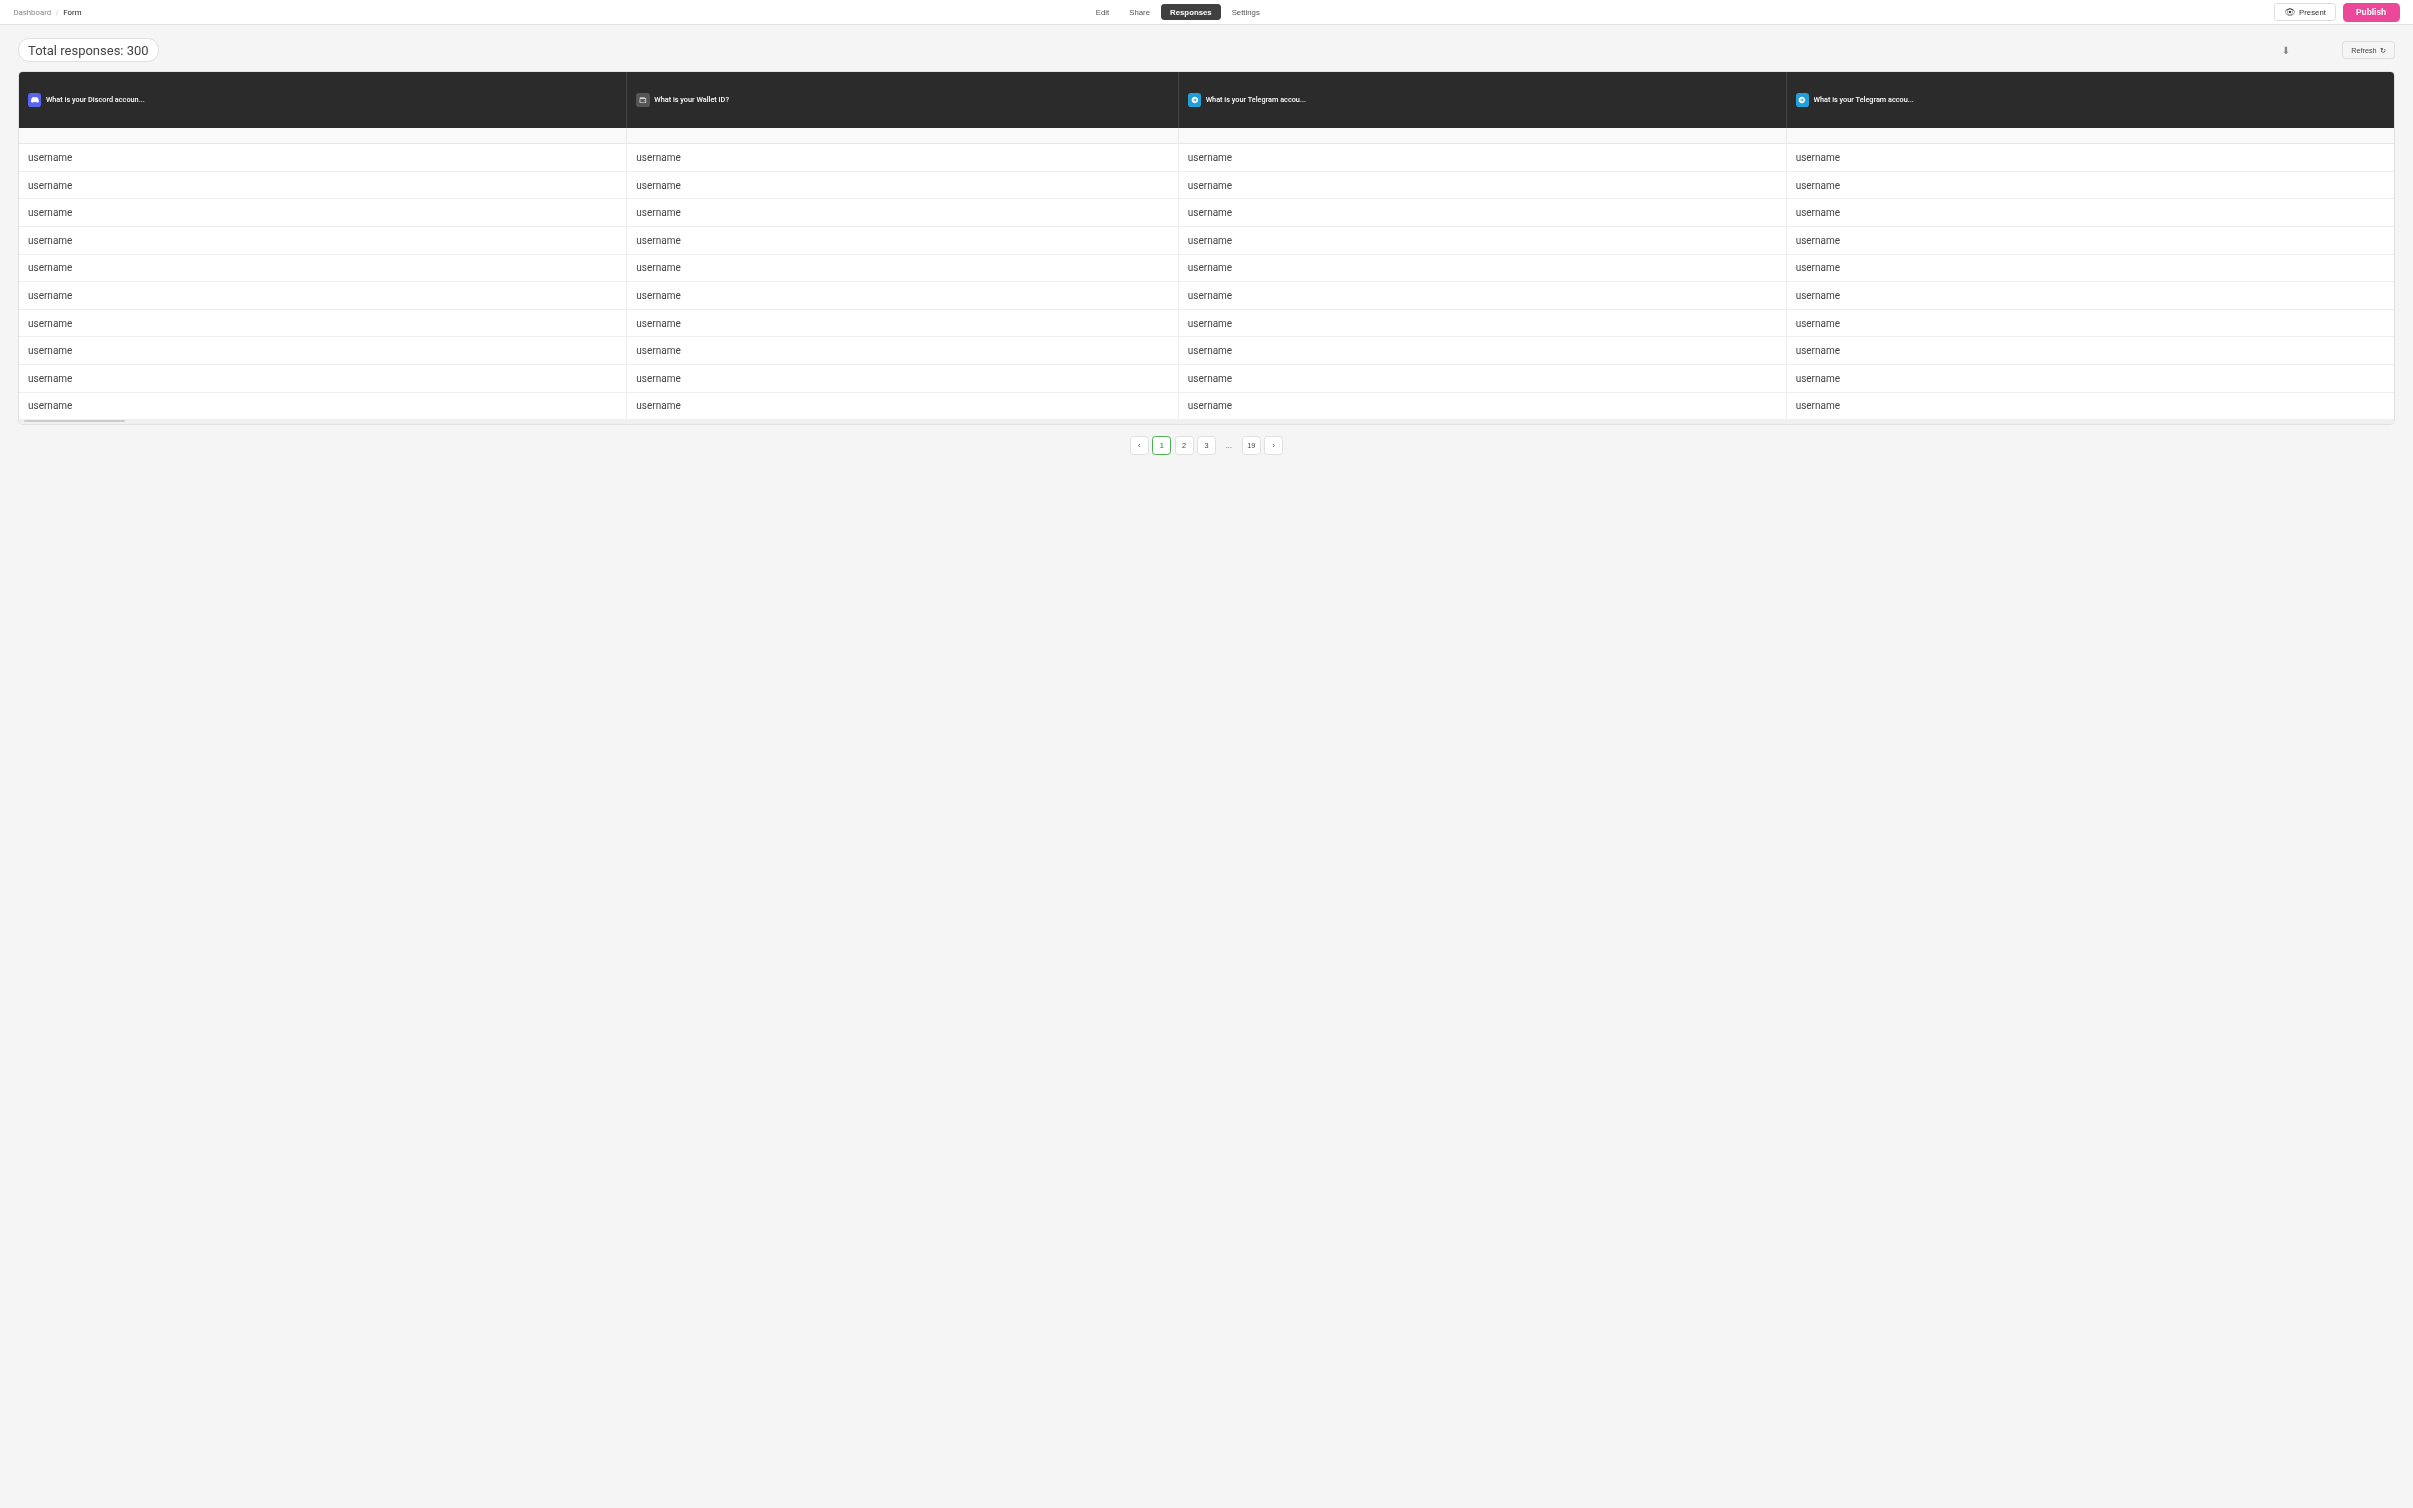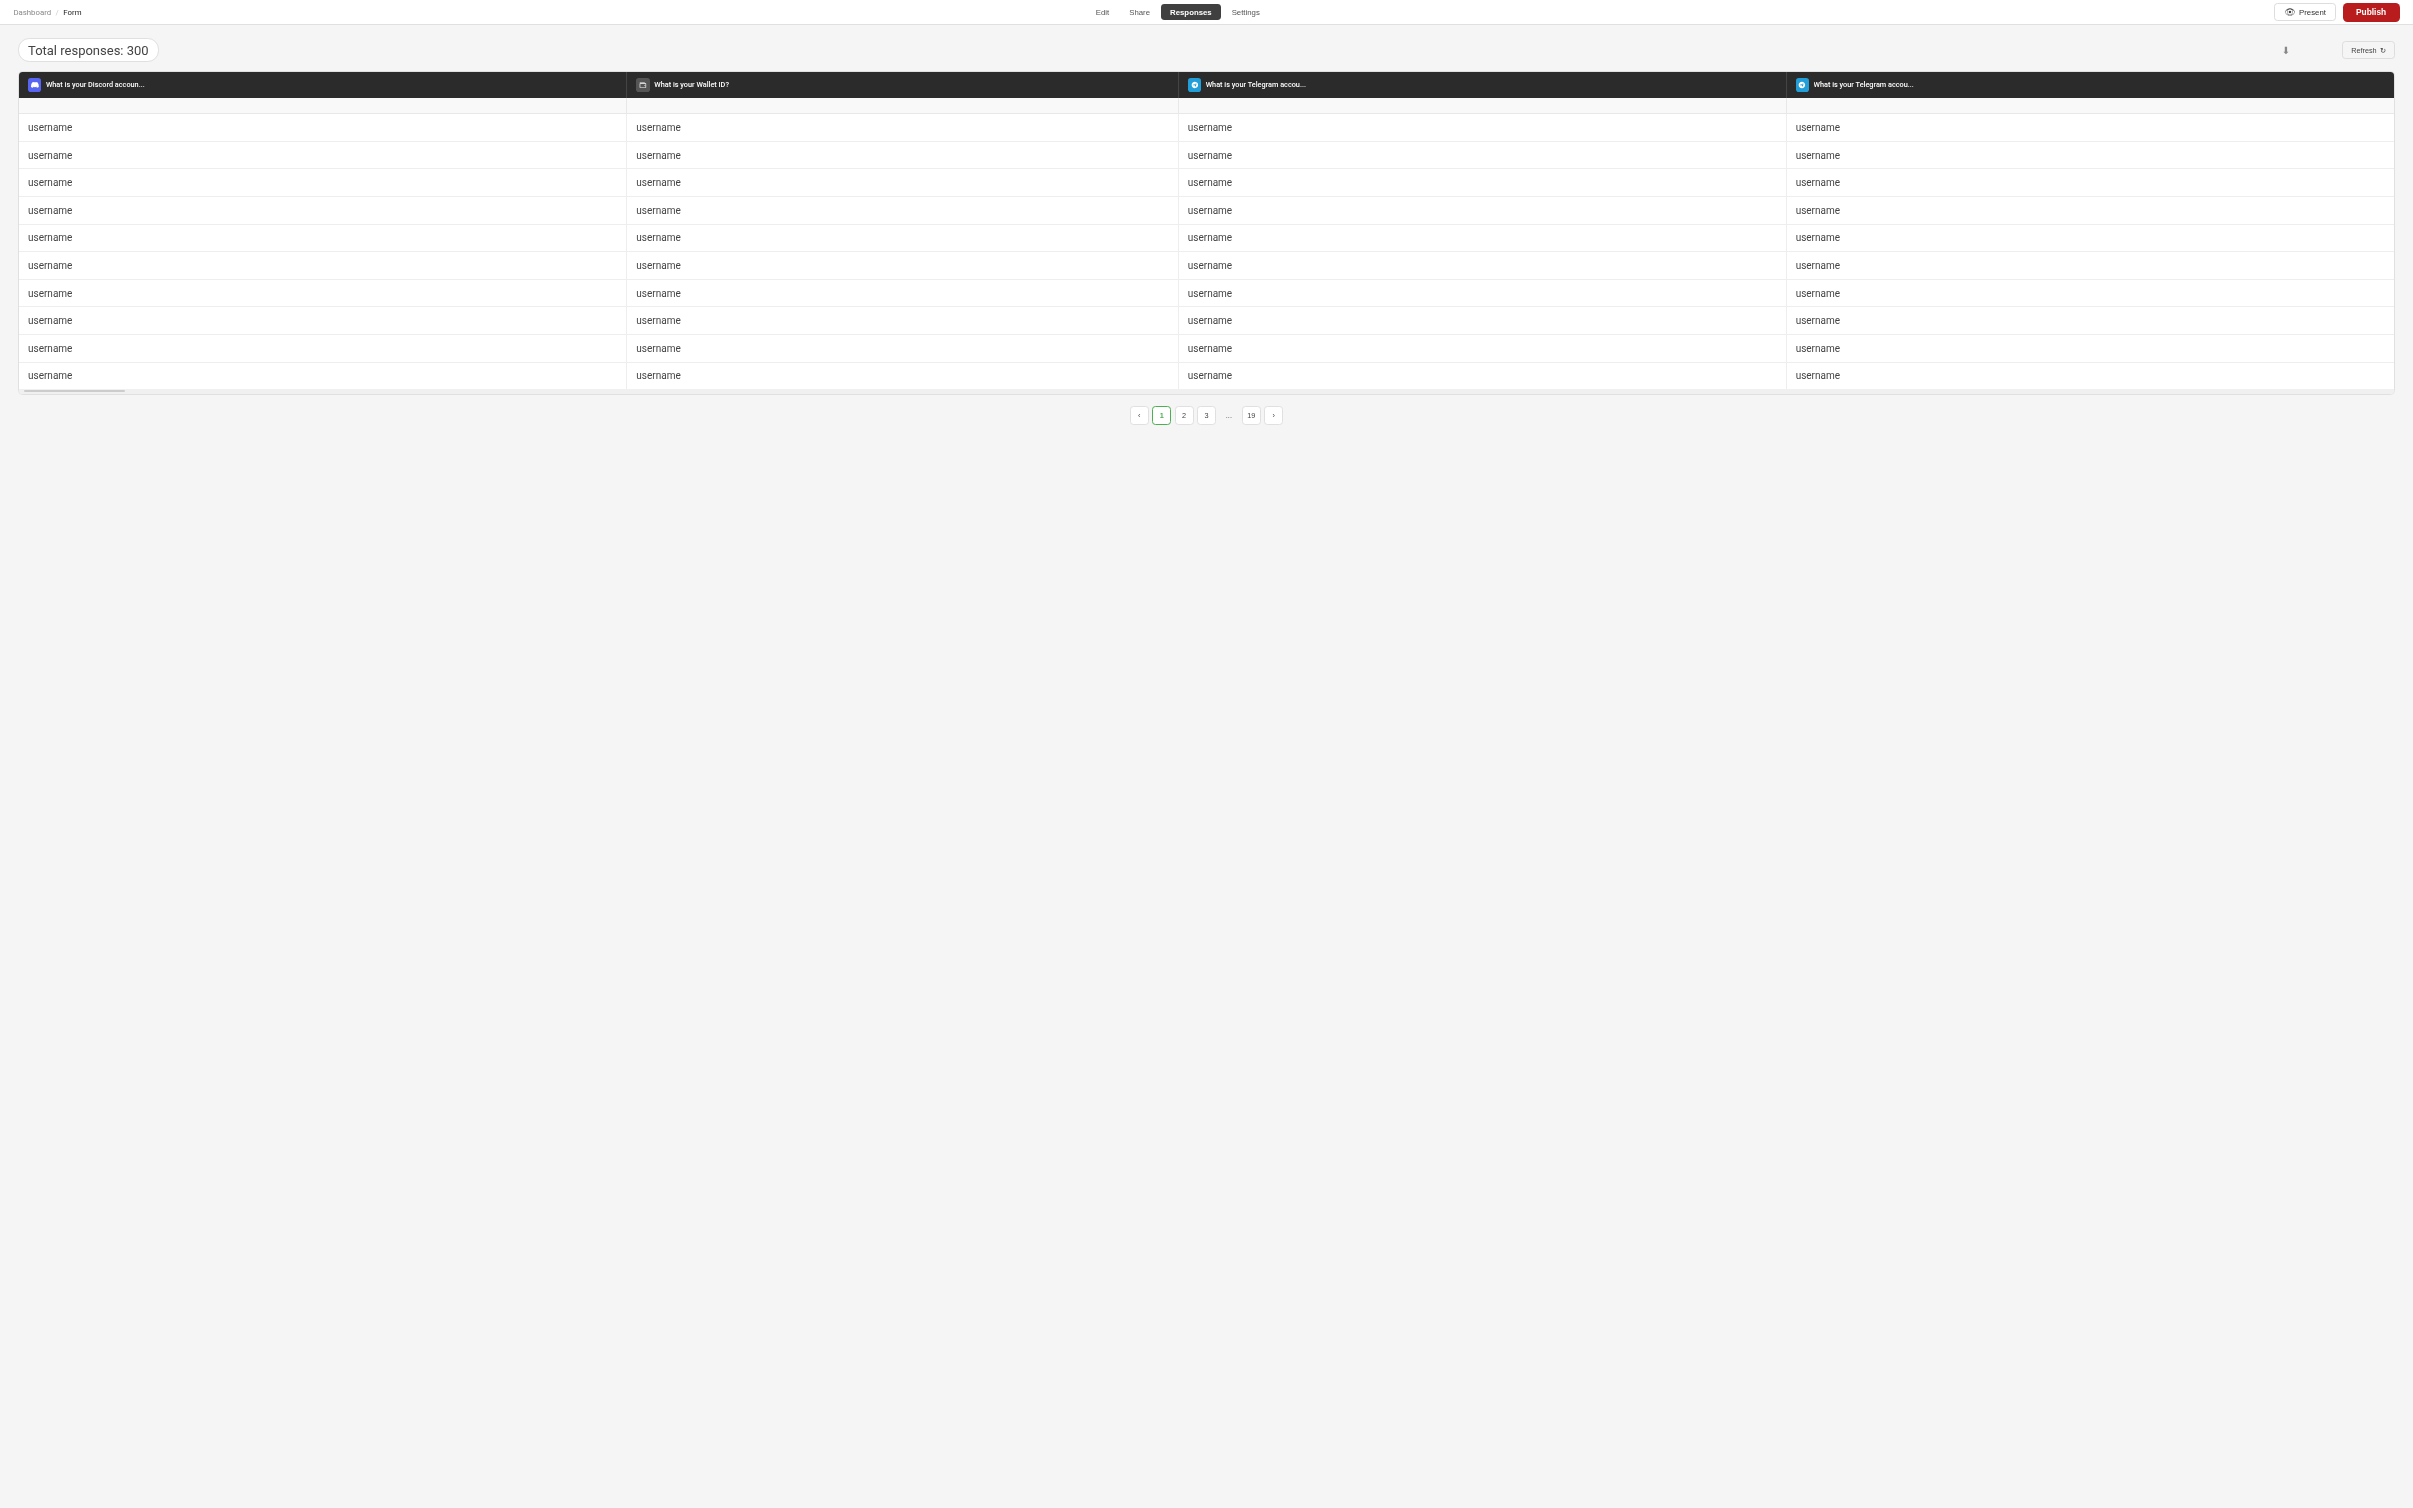--- a/index.html
+++ b/index.html
@@ -69,21 +69,21 @@
       padding: 3.4px 9px;
       border: 0.6px solid #ddd;
       border-radius: 3.4px;
       background: #fff;
       cursor: pointer;
       font-size: 7.8px;
       color: #333;
     }
     .publish-btn {
       padding: 4.5px 13.4px;
-      background: #b91c1c;
+      background: #ec4899;
       color: #fff;
       border: none;
       border-radius: 4.5px;
       font-size: 8.4px;
       font-weight: 600;
       cursor: pointer;
     }
 
     
     .main {
@@ -145,21 +145,21 @@
     table {
       width: 100%;
       border-collapse: collapse;
       min-width: 391px;
     }
     thead tr {
       background: #2b2b2b;
       color: #fff;
     }
     thead th {
-      padding: 6px 9px;
+      padding: 21px 9px;
       text-align: left;
       font-weight: 500;
       font-size: 7.3px;
       border-right: 0.6px solid #444;
       white-space: nowrap;
       overflow: hidden;
       text-overflow: ellipsis;
       max-width: 123px;
     }
     thead th:last-child { border-right: none; }

